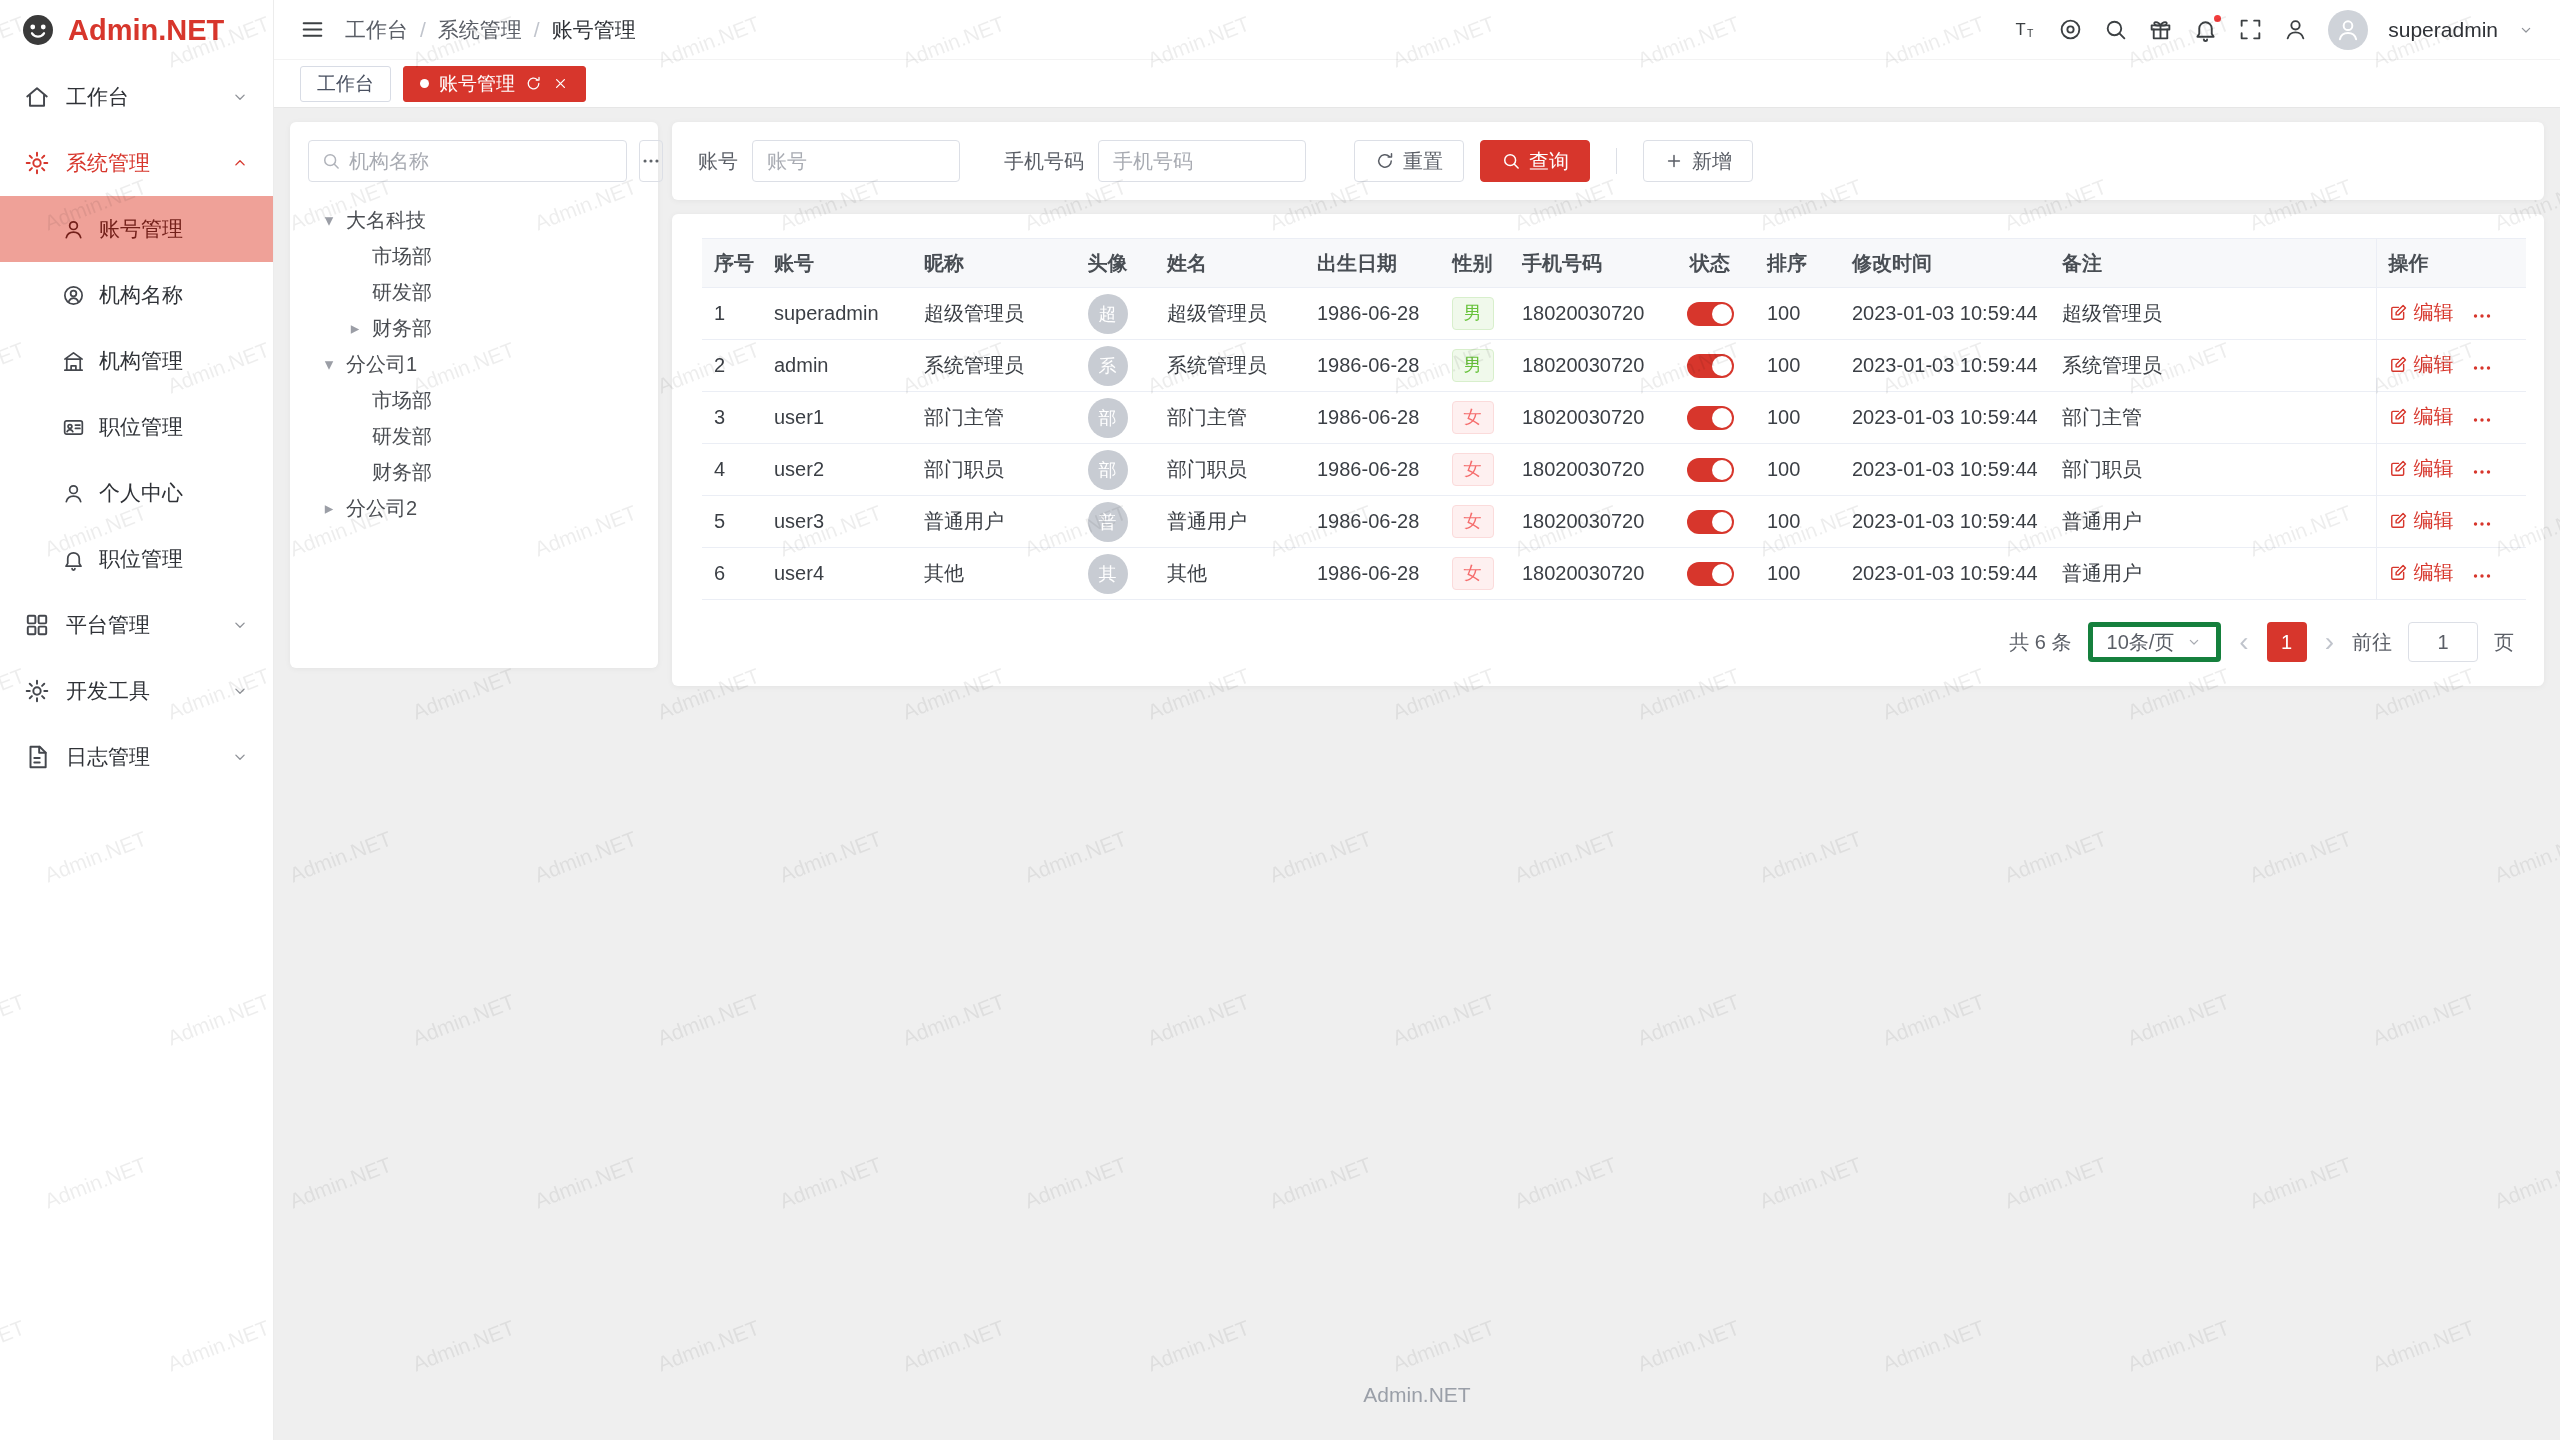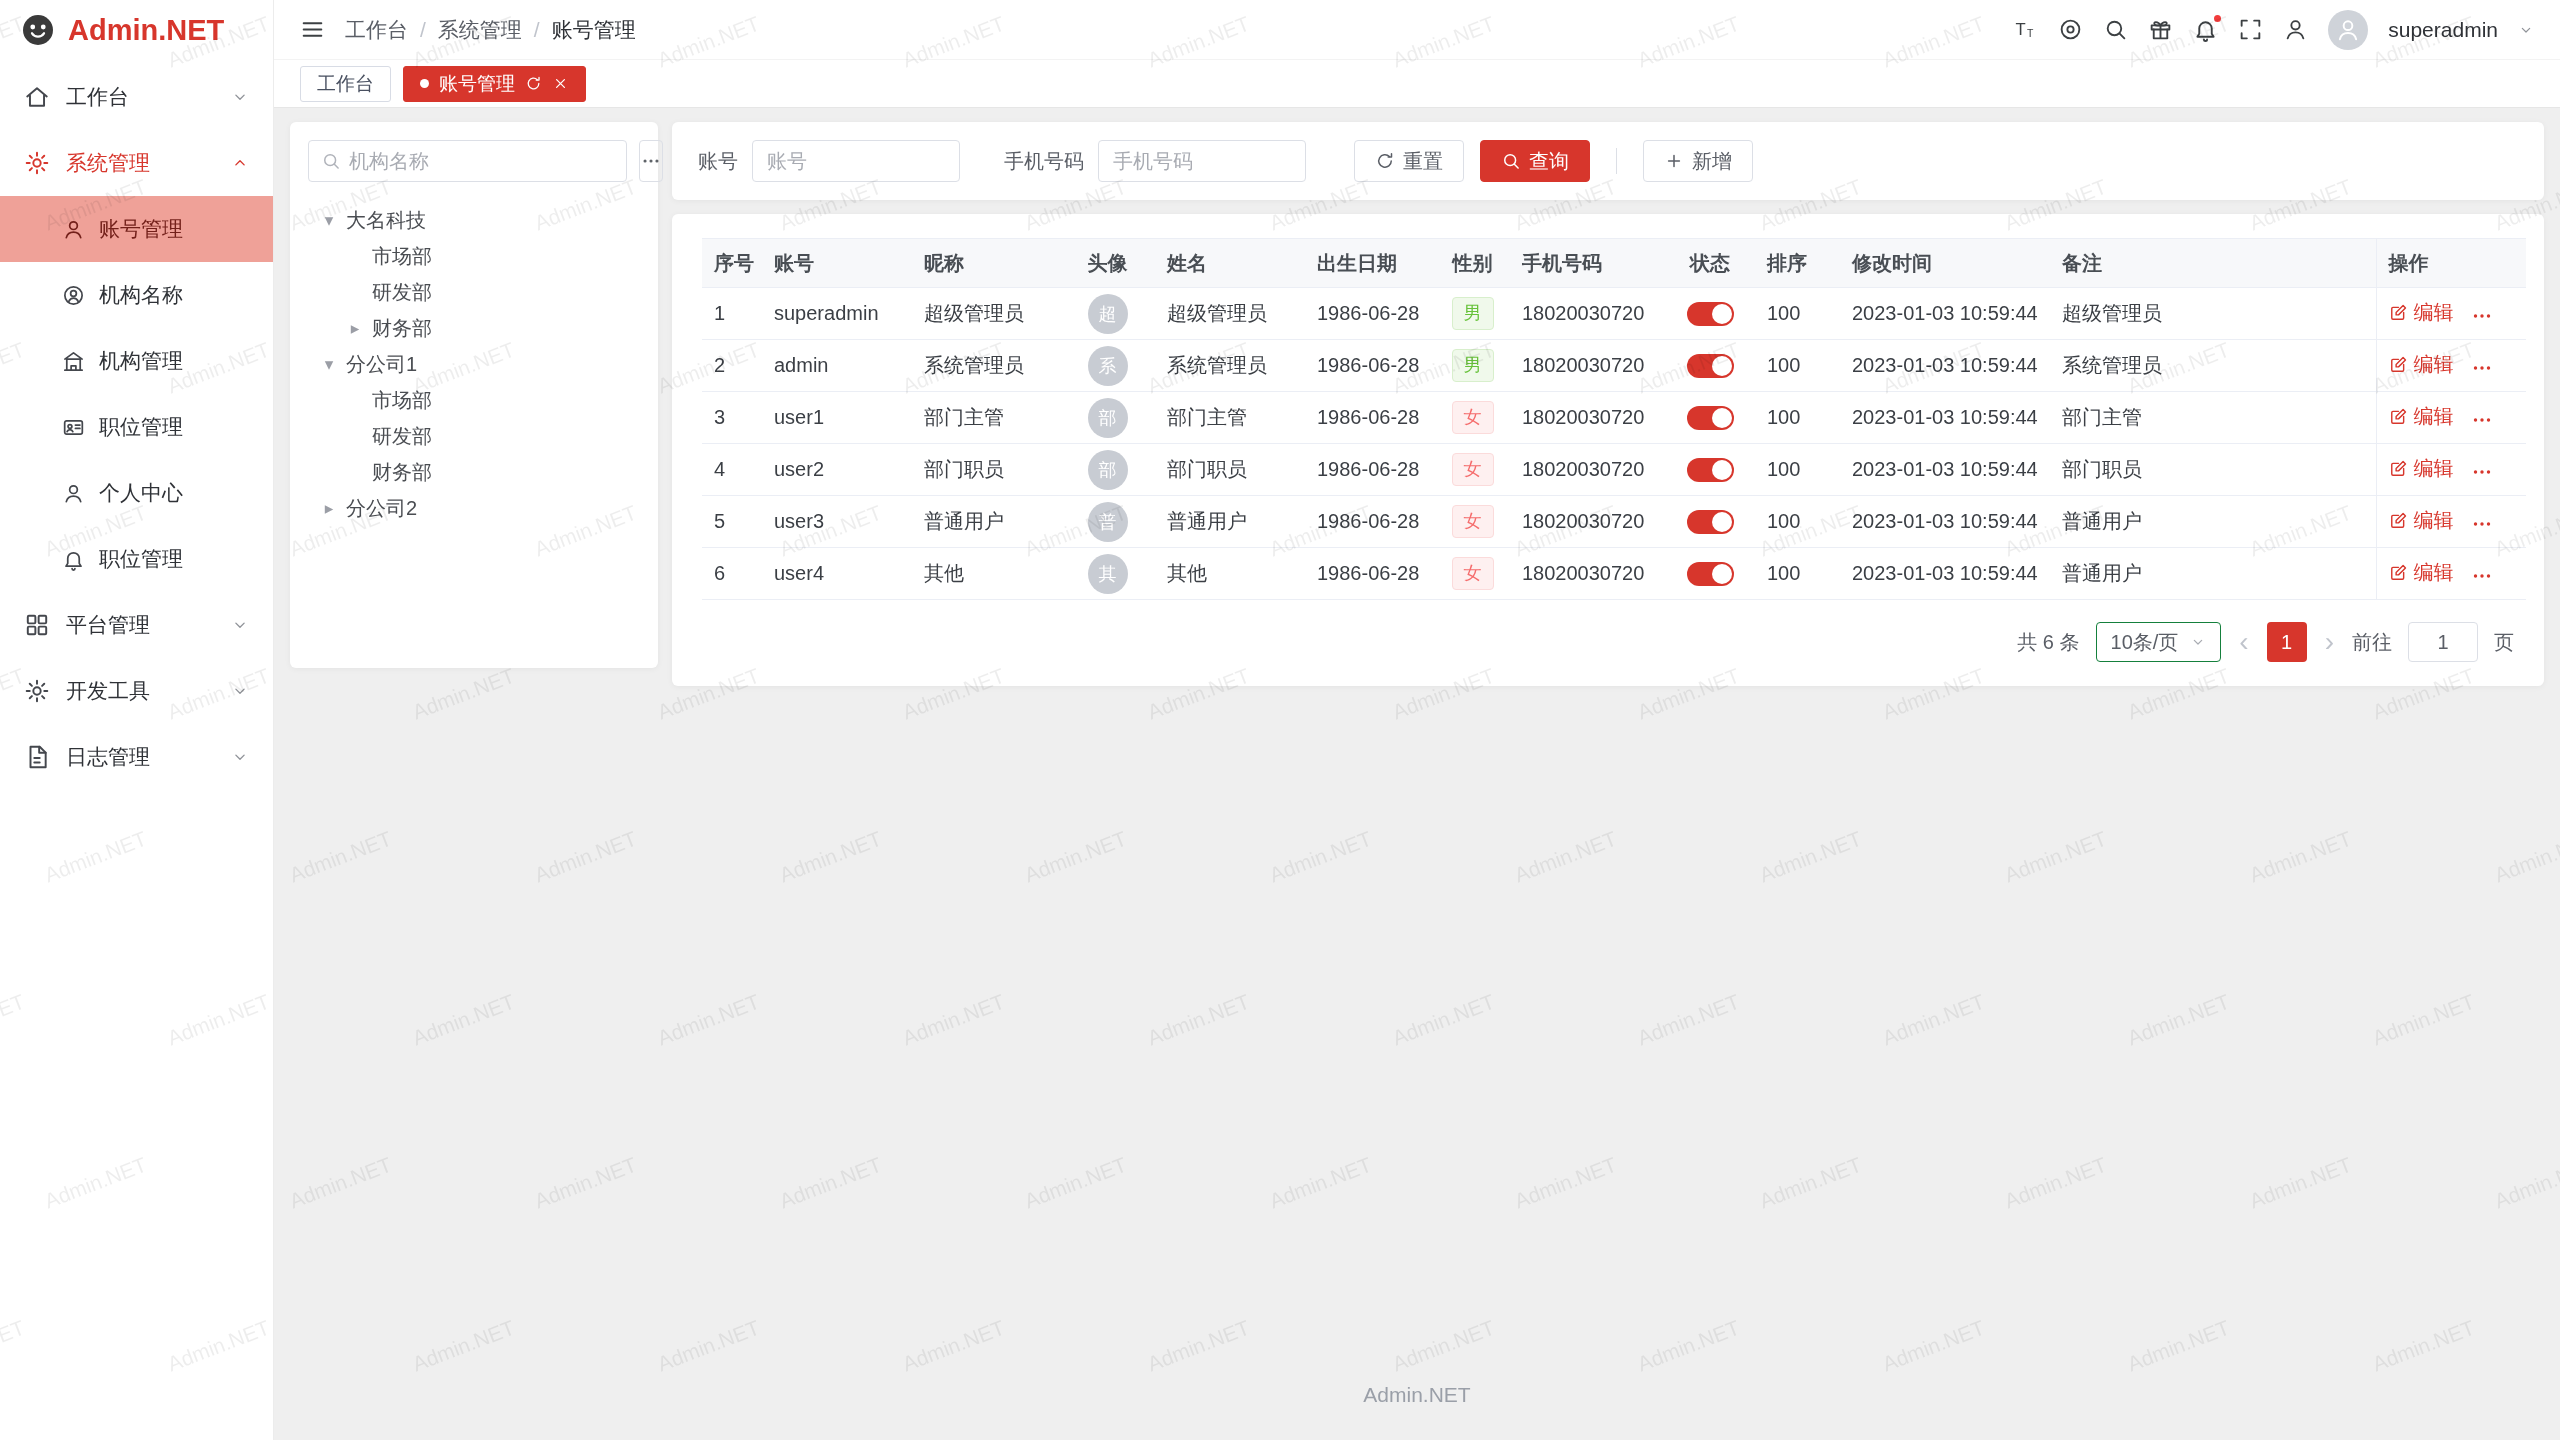--- a/index.html
+++ b/index.html
@@ -88,21 +88,21 @@
 .tag-f{color:#f56c6c;background:#fef0f0;border:1px solid #fbdbdb}
 .switch{display:inline-block;width:47px;height:24px;border-radius:12px;background:#dcdfe6;position:relative;cursor:pointer;vertical-align:middle}
 .switch.on{background:#d7362c}
 .switch.on::after{content:"";position:absolute;top:2px;right:2px;width:20px;height:20px;background:#fff;border-radius:50%}
 .edit-link{display:inline-flex;align-items:center;gap:6px;color:#d7362c;cursor:pointer;font-size:20px}
 .edit-link svg.ic{width:19px;height:19px}
 .more-btn{display:inline-flex;margin-left:16px;color:#d7362c;cursor:pointer;vertical-align:middle}
 .more-btn svg.ic{width:24px;height:24px}
 
 .pagination{margin-top:auto;display:flex;align-items:center;justify-content:flex-end;gap:16px;color:#5a5e66;font-size:20px;padding-top:22px}
-.pg-size{height:40px;border:1px solid #15803d;border-radius:4px;display:flex;align-items:center;gap:12px;padding:0 14px;cursor:pointer}
+.pg-size{height:40px;border:5px solid #15803d;border-radius:4px;display:flex;align-items:center;gap:12px;padding:0 14px;cursor:pointer}
 .pg-size svg.ic{width:16px;height:16px;color:#a8abb2}
 .pg-btn{color:#c0c4cc;font-size:28px;padding:0 2px;cursor:pointer;line-height:1}
 .pg-page{min-width:40px;height:40px;background:#d7362c;color:#fff;border-radius:4px;display:flex;align-items:center;justify-content:center;cursor:pointer}
 .pg-goto-input{width:70px;height:40px;border:1px solid #dcdfe6;border-radius:4px;text-align:center;font-size:20px;color:#5a5e66;font-family:inherit;outline:none}
 
 
 .footer{padding:12px 0 24px;text-align:center;color:#9a9fa8}
 .f-title{font-size:21px;margin-bottom:9px}
 .f-copy{font-size:19px;color:#a2a7af}
 

